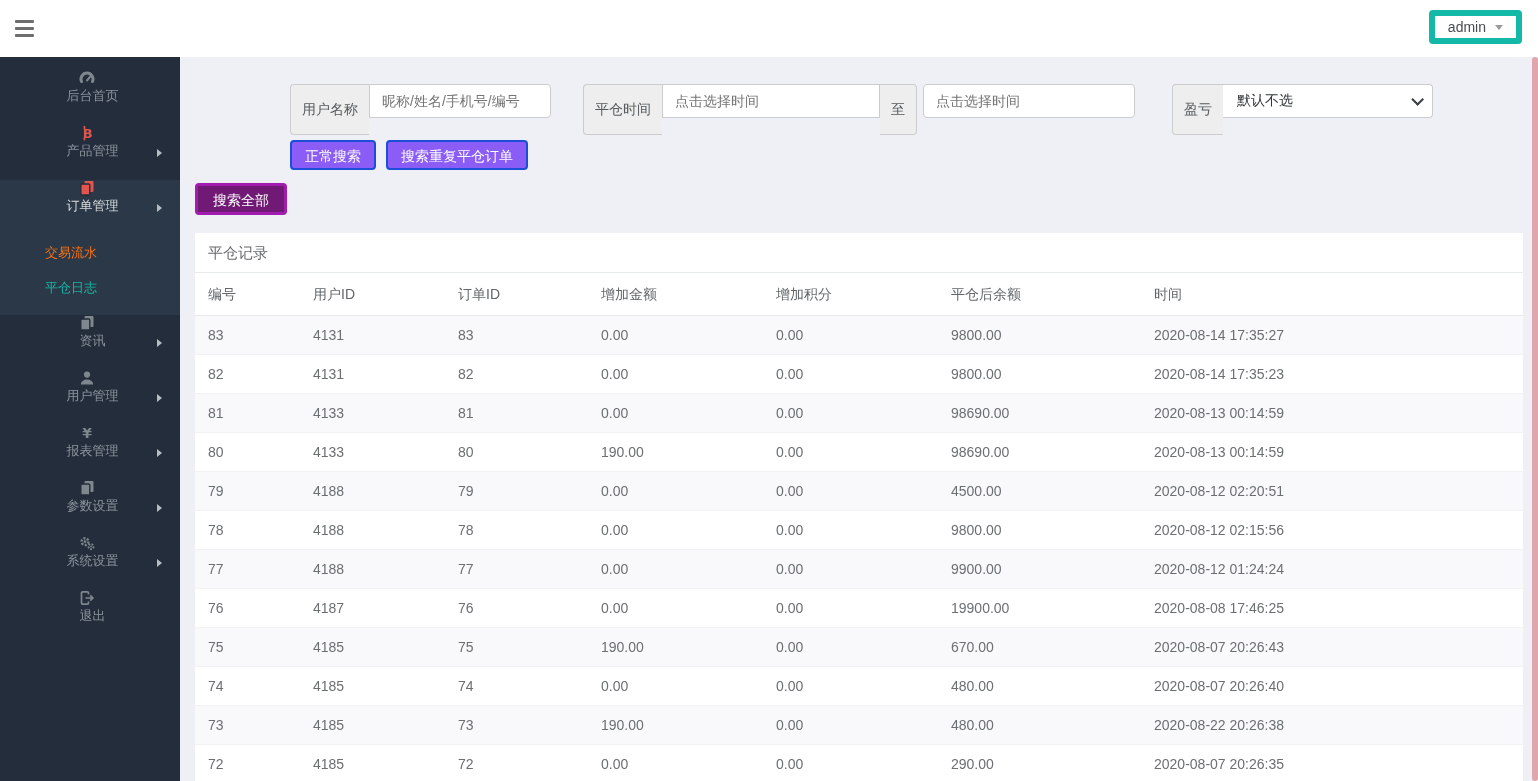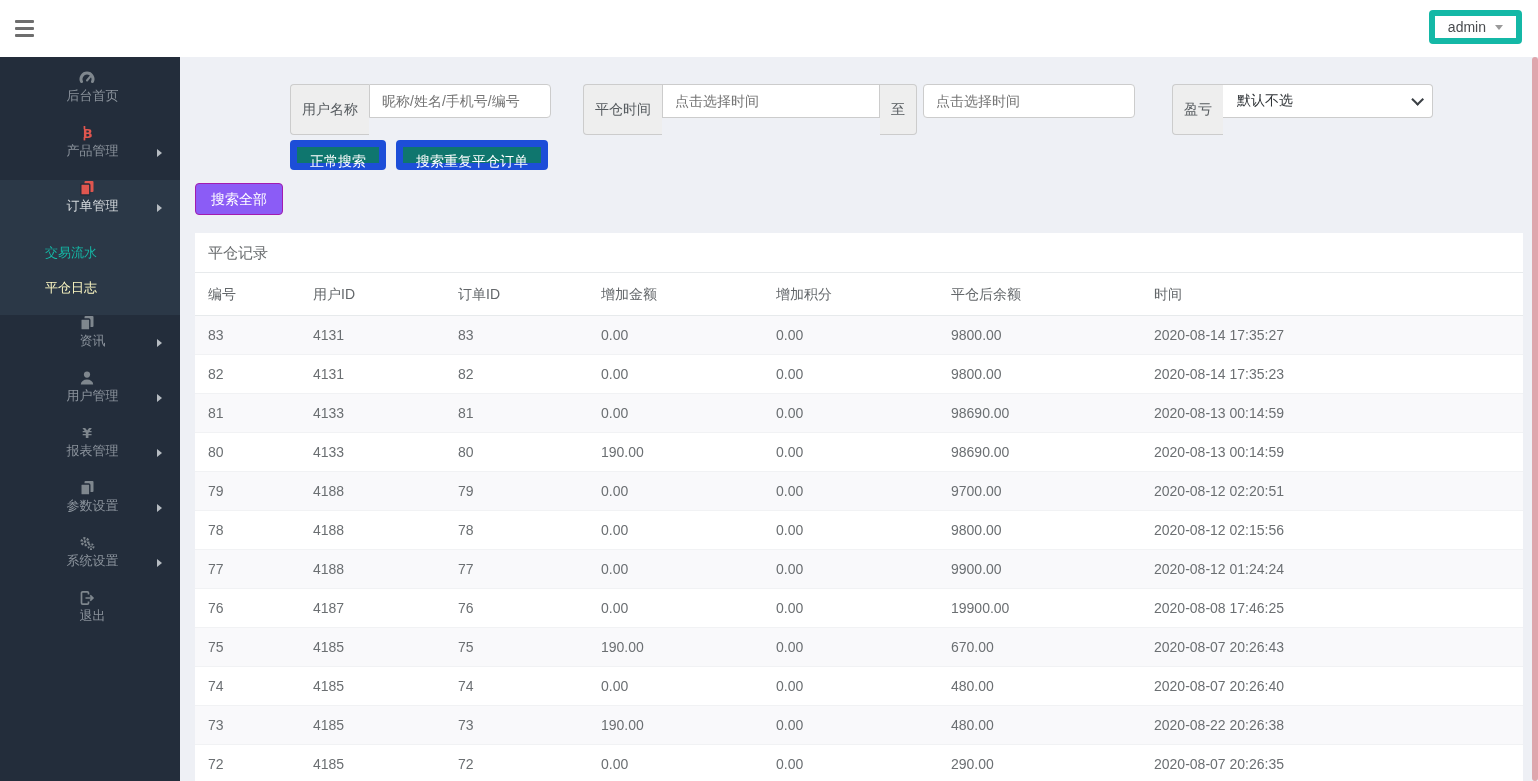--- a/index.html
+++ b/index.html
@@ -49,23 +49,23 @@
   .menu-item .icon svg { display:block; width:16px; height:16px; }
   .menu-group.active .menu-item .lbl { color:#d4d9dd; }
   .arrow-right {
     position:absolute; right:18px; top:50%; margin-top:-4px;
     width:0; height:0; border-top:4px solid transparent; border-bottom:4px solid transparent;
     border-left:5px solid #b6bcc2;
   }
   .submenu { list-style:none; padding:0 0 10px 0 !important; }
   .sub-item {
     height:35px; display:flex; align-items:center; padding-left:45px;
-    font-size:13px; color:#14b8a6; cursor:pointer;
-  }
-  .sub-item.active { color:#fef9c3; }
+    font-size:13px; color:#f97316; cursor:pointer;
+  }
+  .sub-item.active { color:#14b8a6; }
 
   
   .main { position:absolute; left:180px; top:57px; width:1358px; height:724px; padding:0 15px; }
 
   .filter-row1 { display:flex; margin-top:27px; margin-left:95px; height:34px; }
   .igroup { display:flex; height:51px; }
   .addon {
     background:#eeeeee; border:1px solid #cccccc; color:#555a5e;
     display:flex; align-items:center; padding:0 11px; font-size:14px; white-space:nowrap;
   }
@@ -91,22 +91,22 @@
     width:9px; height:9px; border-right:2px solid #3a3f44; border-bottom:2px solid #3a3f44;
     transform:rotate(45deg) translateY(-3px);
   }
 
   .filter-row2 { margin-left:95px; margin-top:22px; display:flex; gap:10px; }
   .filter-row3 { margin-top:13px; }
   .btn {
     border:none; cursor:pointer; color:#fff; font-size:14px; font-family:inherit;
     border-radius:4px; padding:0 13px; height:30px; line-height:28px;
   }
-  .btn.green { background:#0f766e; border:7px solid #1d4ed8; }
-  .btn.red { background:#8b5cf6; border:1px solid #a21caf; height:32px; padding:0 15px; }
+  .btn.green { background:#8b5cf6; border:2px solid #1d4ed8; }
+  .btn.red { background:#701a75; border:3px solid #a21caf; height:32px; padding:0 15px; }
 
   
   .panel { margin-top:18px; background:#fff; width:1328px; }
   .panel-title {
     height:40px; line-height:40px; padding:0 13px; font-size:15px; color:#676a6c;
     border-bottom:1px solid #e7eaec;
   }
   table { width:100%; border-collapse:collapse; table-layout:fixed; }
   th {
     text-align:left; font-weight:400; color:#63676a; font-size:14px;
@@ -343,21 +343,21 @@
             <td>0.00</td>
             <td>98690.00</td>
             <td>2020-08-13 00:14:59</td>
           </tr>
           <tr class="stripe">
             <td>79</td>
             <td>4188</td>
             <td>79</td>
             <td>0.00</td>
             <td>0.00</td>
-            <td>9700.00</td>
+            <td>4500.00</td>
             <td>2020-08-12 02:20:51</td>
           </tr>
           <tr class="">
             <td>78</td>
             <td>4188</td>
             <td>78</td>
             <td>0.00</td>
             <td>0.00</td>
             <td>9800.00</td>
             <td>2020-08-12 02:15:56</td>

